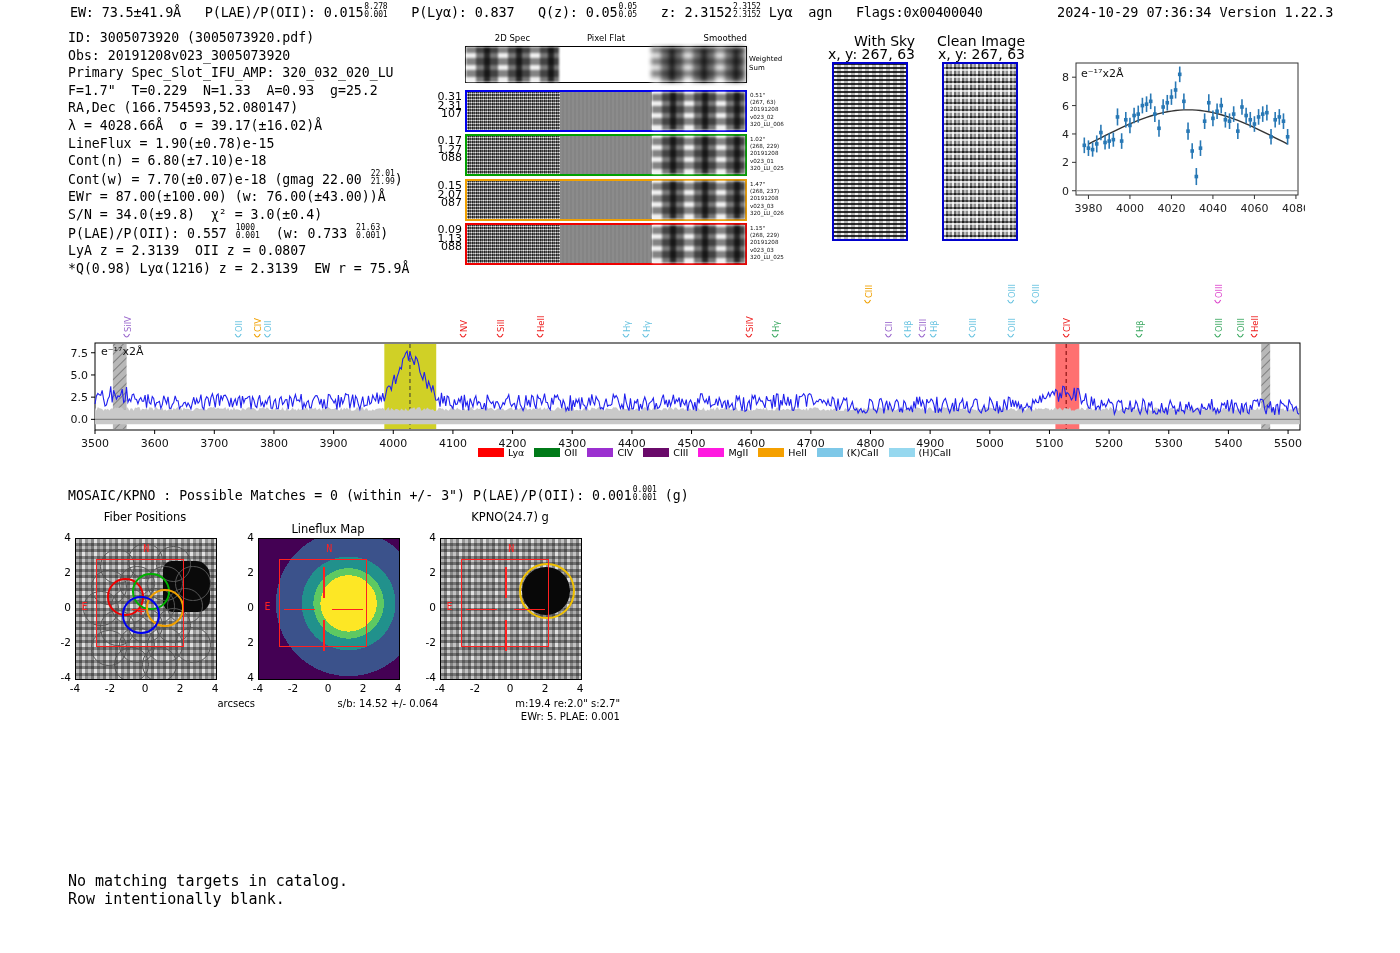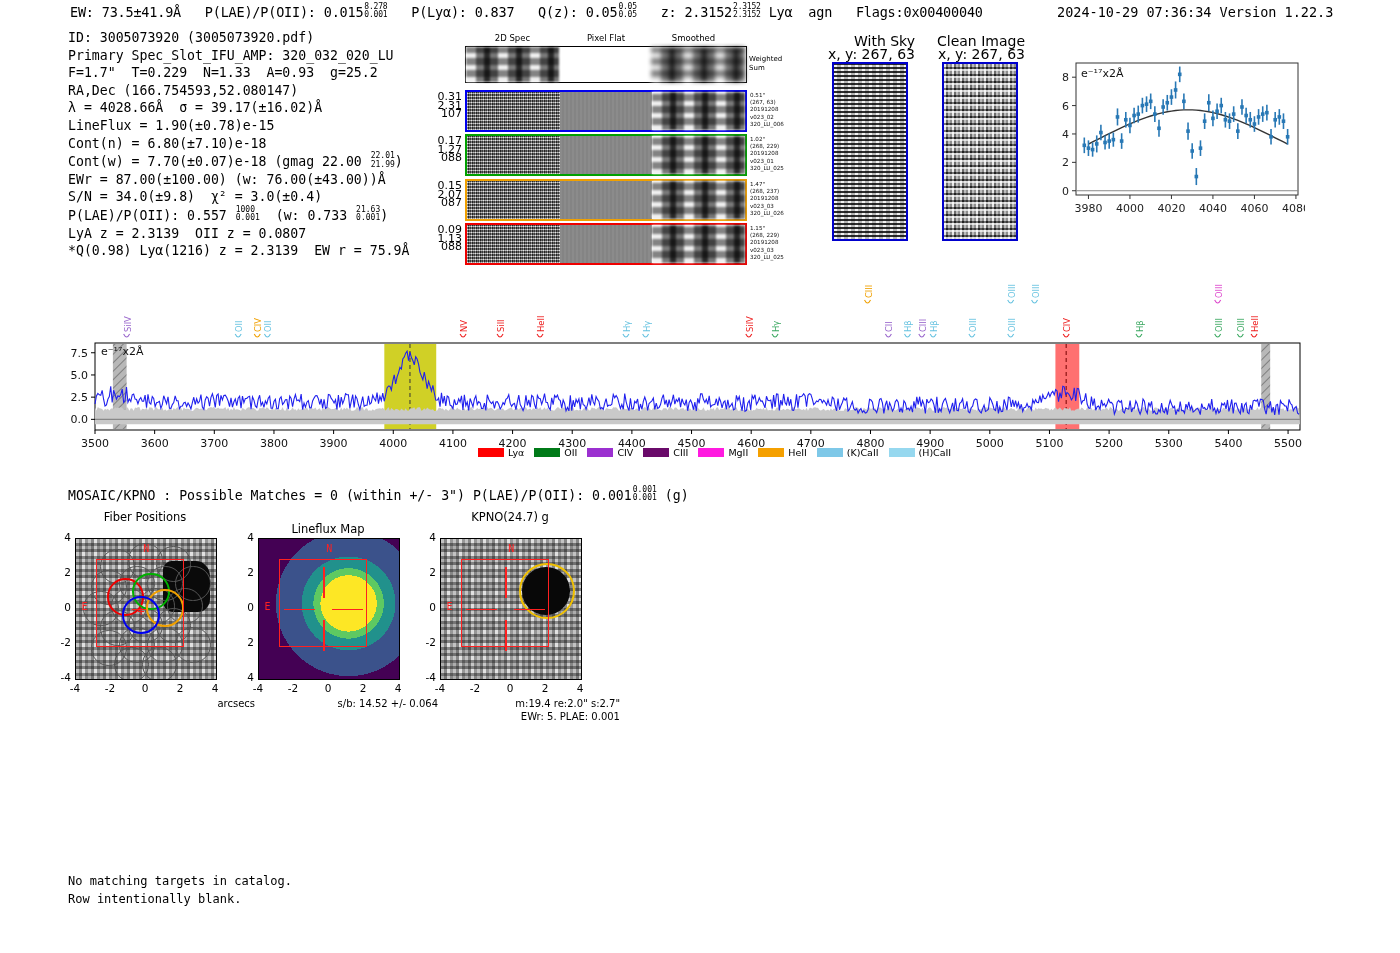--- a/index.html
+++ b/index.html
@@ -63,58 +63,59 @@
   
   .panel-title{position:absolute;font-size:11.5px;text-align:center;}
   .panel-caption{position:absolute;font-size:10px;text-align:right;line-height:12.5px;}
   .sq{position:absolute;border:1px solid #000;overflow:hidden;}
   .redbox{position:absolute;border:1.2px solid #ff2020;}
   .fibcirc{position:absolute;border:1px solid #555;border-radius:50%;}
   .crosshair-h{position:absolute;height:1.2px;background:#ff2020;}
   .crosshair-v{position:absolute;width:1.2px;background:#ff2020;}
   .compass{position:absolute;color:#ff2020;font-size:10px;}
 
-  #bottom-text{left:68px;top:872px;font-size:12px;line-height:18px;white-space:pre;}
+  #bottom-text{left:68px;top:872px;font-size:15px;line-height:18px;white-space:pre;}
   #mosaic-line{left:68px;top:486px;font-size:13.2px;}
 </style>
 </head>
 <body>
 
 <div class="abs mono nowrap" id="header-line">
   <span>EW: 73.5±41.9Å</span>&nbsp;&nbsp;
   <span>P(LAE)/P(OII): 0.015</span><span class="sup2"><span>8.278</span><br><span>0.001</span></span>&nbsp;&nbsp;
   <span>P(Lyα): 0.837</span>&nbsp;&nbsp;
   <span>Q(z): 0.05</span><span class="sup2"><span>0.05</span><br><span>0.05</span></span>&nbsp;&nbsp;
   <span>z: 2.3152</span><span class="sup2"><span>2.3152</span><br><span>2.3152</span></span>
   <span>Lyα</span>&nbsp;
   <span>agn</span>&nbsp;&nbsp;
   <span>Flags:0x00400040</span>
 </div>
 <div class="abs mono" id="timestamp">2024-10-29 07:36:34  Version 1.22.3</div>
 
 <div class="abs mono" id="info-block">
     <div>ID: 3005073920 (3005073920.pdf)</div>
+    <div>Obs: 20191208v023_3005073920</div>
     <div>Primary Spec_Slot_IFU_AMP: 320_032_020_LU</div>
     <div>F=1.7"  T=0.229  N=1.33  A=0.93  g=25.2</div>
     <div>RA,Dec (166.754593,52.080147)</div>
     <div>λ = 4028.66Å  σ = 39.17(±16.02)Å</div>
     <div>LineFlux = 1.90(±0.78)e-15</div>
     <div>Cont(n) = 6.80(±7.10)e-18</div>
     <div>Cont(w) = 7.70(±0.07)e-18 (gmag 22.00 <span class="sup2"><span>22.01</span><br><span>21.99</span></span>)</div>
     <div>EWr = 87.00(±100.00) (w: 76.00(±43.00))Å</div>
     <div>S/N = 34.0(±9.8)  χ² = 3.0(±0.4)</div>
     <div>P(LAE)/P(OII): 0.557 <span class="sup2"><span>1000</span><br><span>0.001</span></span>  (w: 0.733 <span class="sup2"><span>21.63</span><br><span>0.001</span></span>)</div>
     <div>LyA z = 2.3139  OII z = 0.0807</div>
     <div>*Q(0.98) Lyα(1216) z = 2.3139  EW r = 75.9Å</div>
   </div>
 
 <div class="abs" id="spec2d">
   <div class="col-title sans" style="left:35px;width:95px;top:0px;">2D Spec</div>
   <div class="col-title sans" style="left:130px;width:92px;top:0px;">Pixel Flat</div>
-  <div class="col-title sans" style="left:216px;width:95px;top:0px;">Smoothed</div>
+  <div class="col-title sans" style="left:222px;width:95px;top:0px;text-align:right;">Smoothed</div>
   <div class="sans" style="position:absolute;left:319px;top:22px;font-size:7px;line-height:8.5px;white-space:pre;">Weighted
 Sum</div>
 
   <div class="striprow" style="top:13px;height:37px;border:1.6px solid #000;box-sizing:border-box;">
     <div class="cell c1 noise-smooth" style="width:93px;"></div>
     <div class="cell c2 white" style="width:92px;"></div>
     <div class="cell c3 noise-smooth" style="width:94px;filter:blur(2px);"></div>
   </div>
 <div class="lbl-left sans" style="top: 60px;">
       <div>0.31</div>

